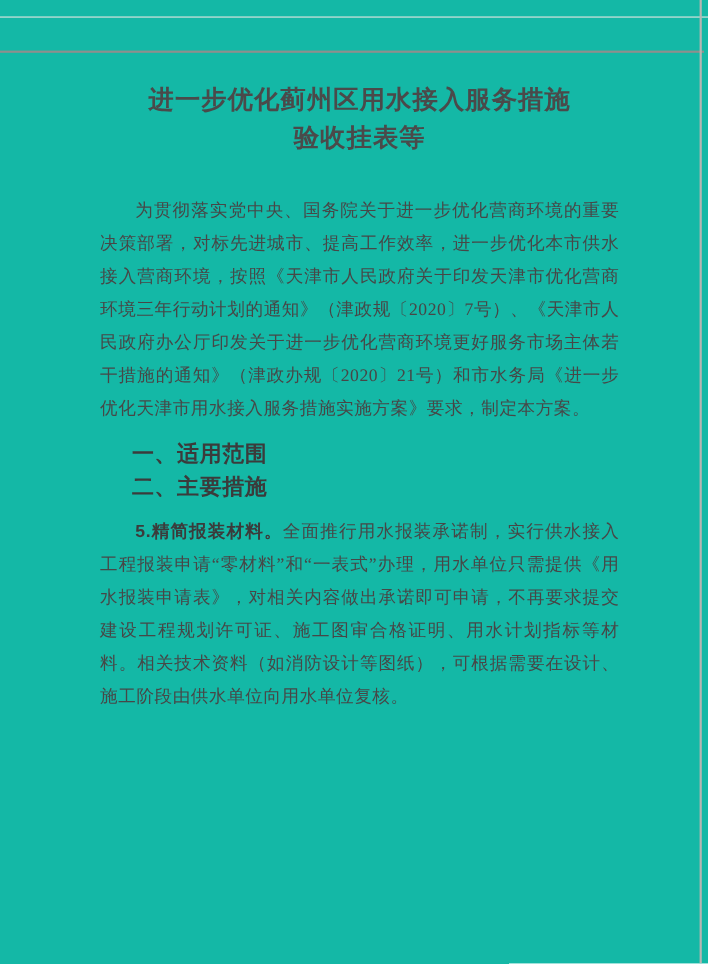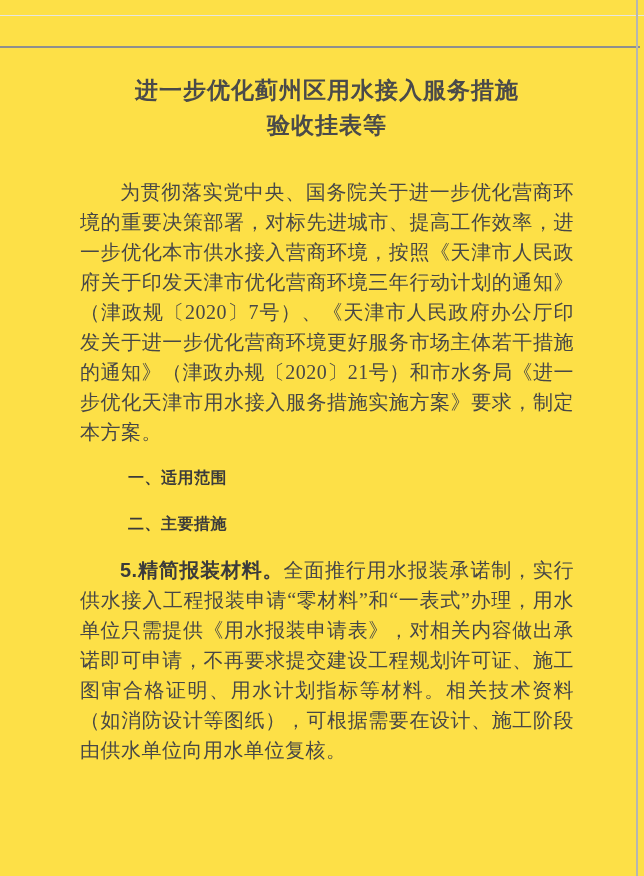--- a/index.html
+++ b/index.html
@@ -4,21 +4,21 @@
 <style>
   html, body {
     margin: 0;
     padding: 0;
     background: #ffffff;
   }
   .page {
     position: relative;
     width: 644px;
     height: 876px;
-    background: #fde047;
+    background: #14b8a6;
     overflow: hidden;
     font-family: "Liberation Serif", "DejaVu Serif", serif;
   }
   
   .scan-line-faint {
     position: absolute;
     left: 0; top: 15px;
     width: 644px; height: 1px;
     background: #e6e6e2;
   }
@@ -46,31 +46,31 @@
     text-align: center;
     font-family: "Liberation Sans", "DejaVu Sans", sans-serif;
     font-weight: bold;
     font-size: 23px;
     line-height: 35px;
     letter-spacing: 1px;
     color: #4a4a4a;
   }
   .doc-title .title-line { display: block; }
   .para {
-    margin: 0;
-    font-size: 20px;
+    margin: 11px;
+    font-size: 16px;
     line-height: 30px;
     letter-spacing: 0.5px;
     text-align: justify;
     text-indent: 2em;
     color: #474747;
   }
   .section-heading {
-    margin: 16px;
-    font-size: 16px;
+    margin: 0;
+    font-size: 20px;
     line-height: 30px;
     letter-spacing: 0.5px;
     text-indent: 2em;
     font-family: "Liberation Sans", "DejaVu Sans", sans-serif;
     font-weight: bold;
     color: #3b3b3b;
   }
   .item-lead {
     font-family: "Liberation Sans", "DejaVu Sans", sans-serif;
     font-weight: bold;

